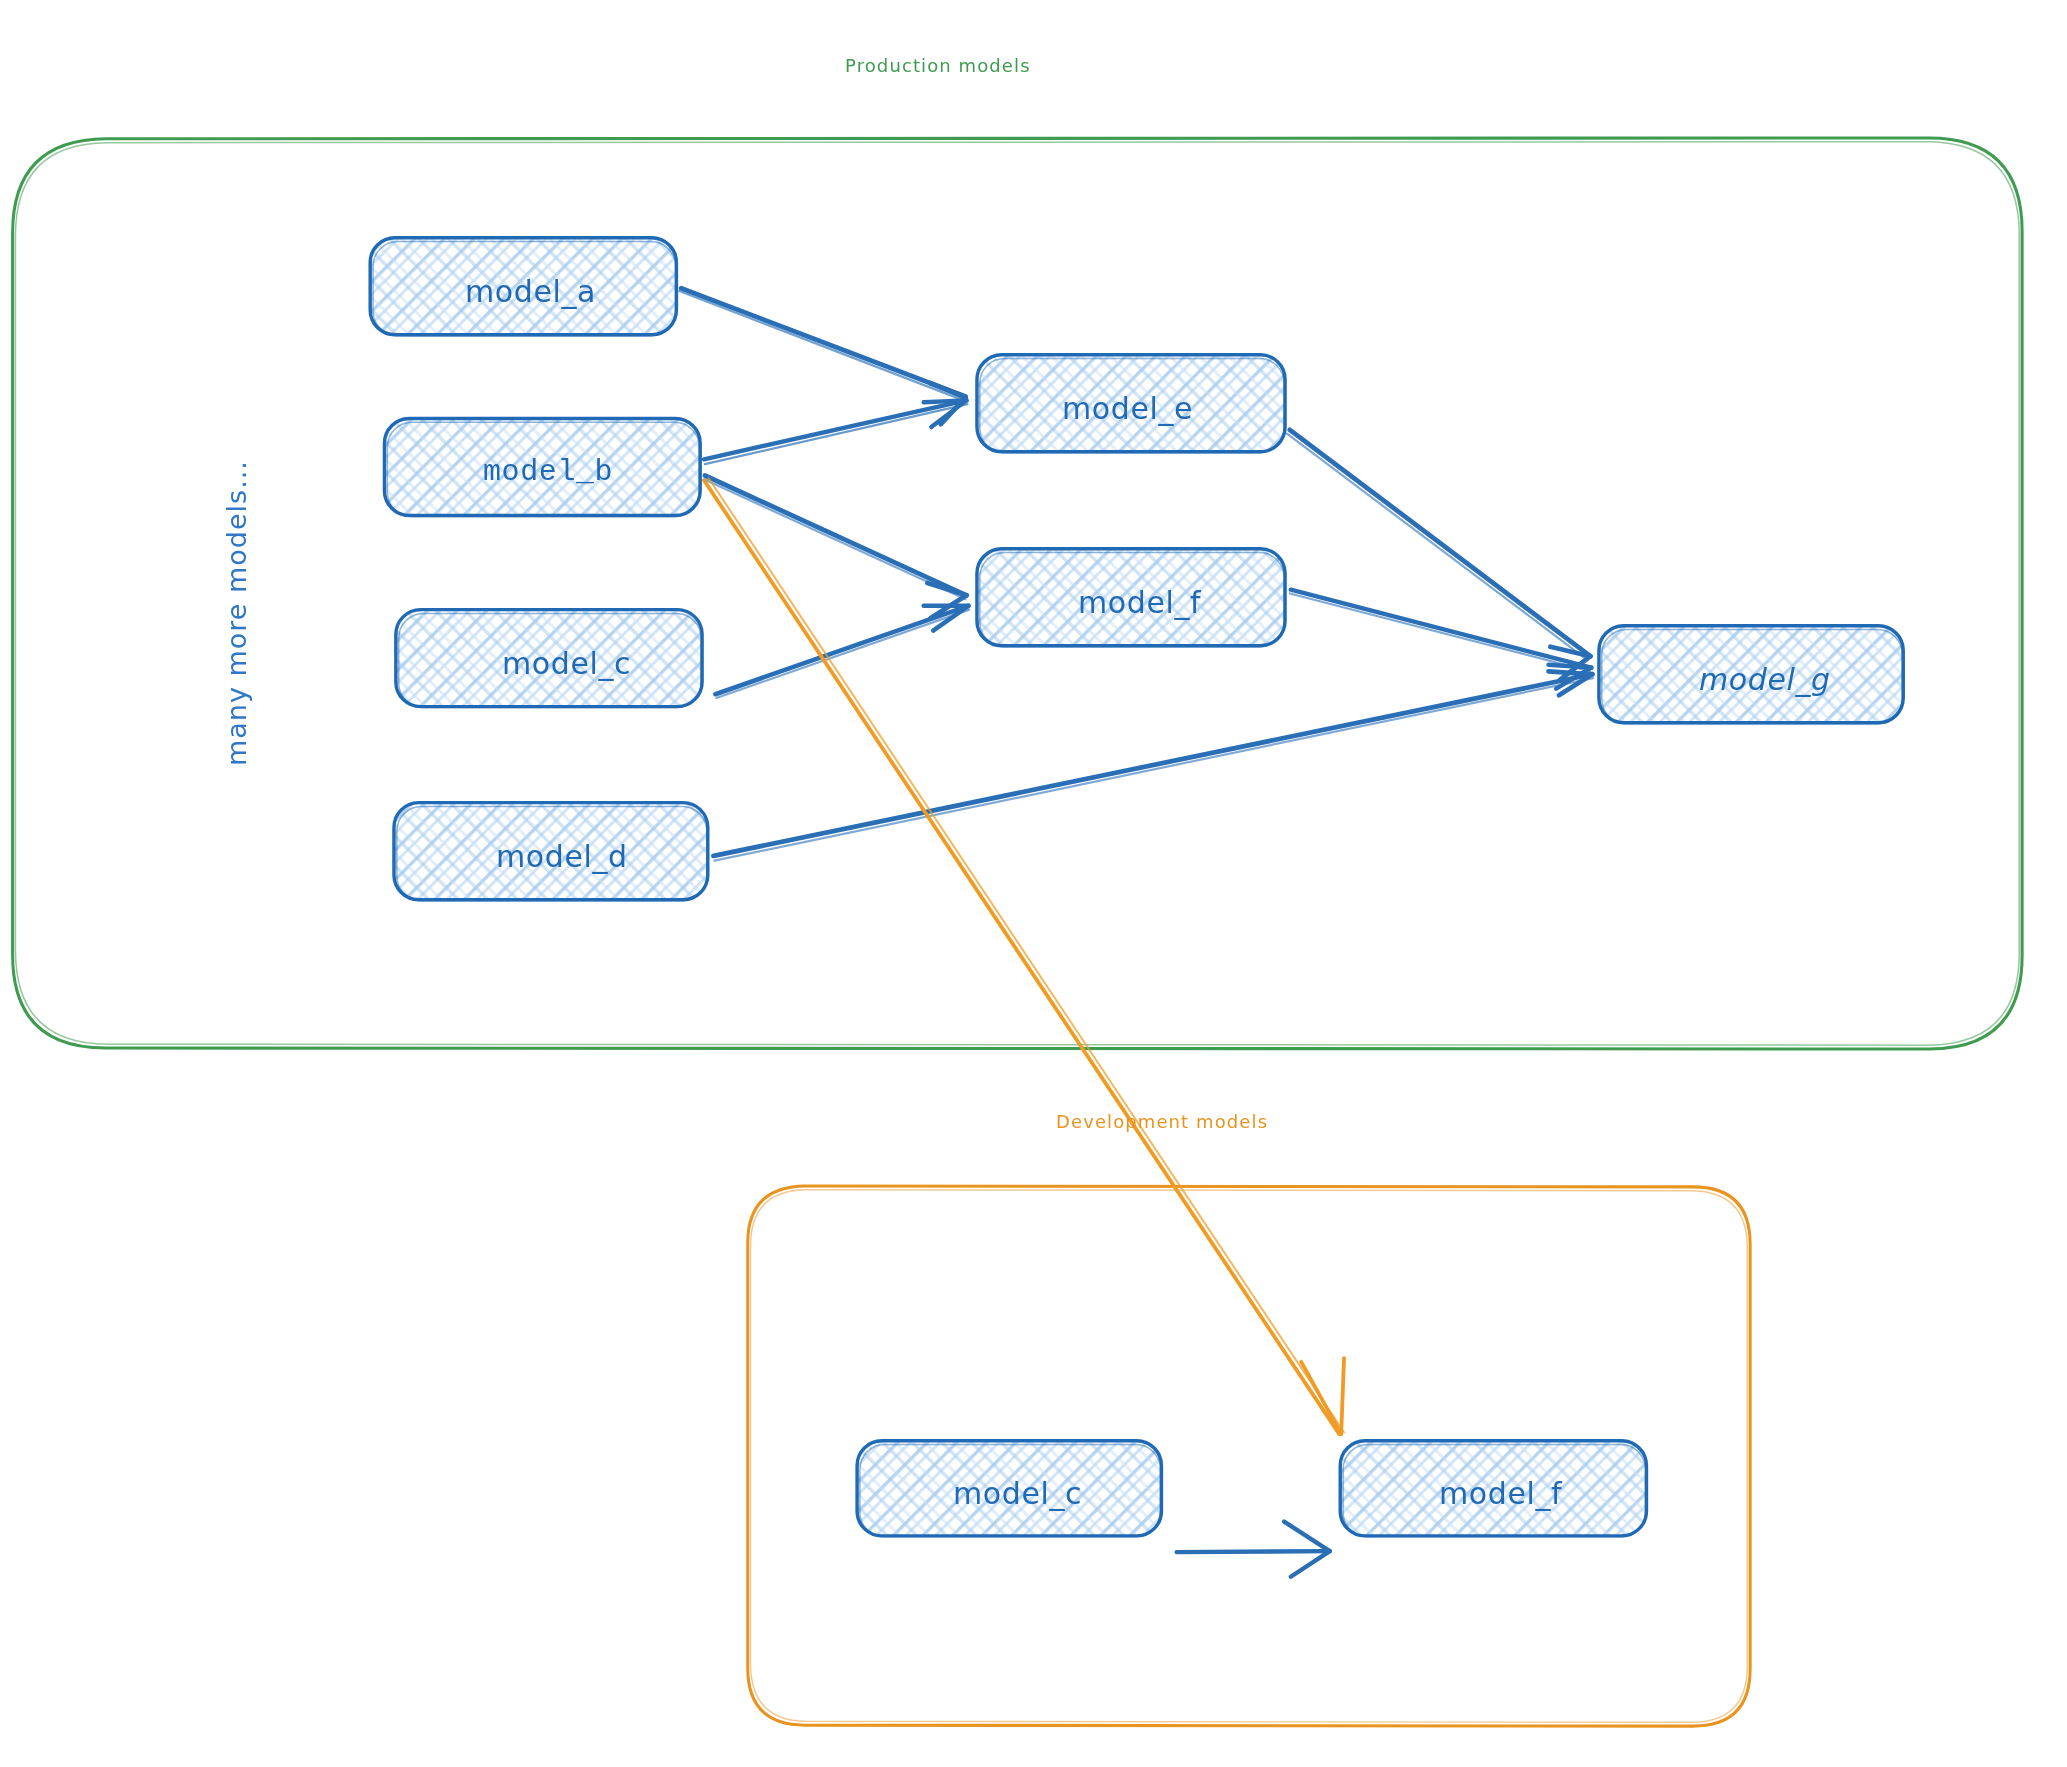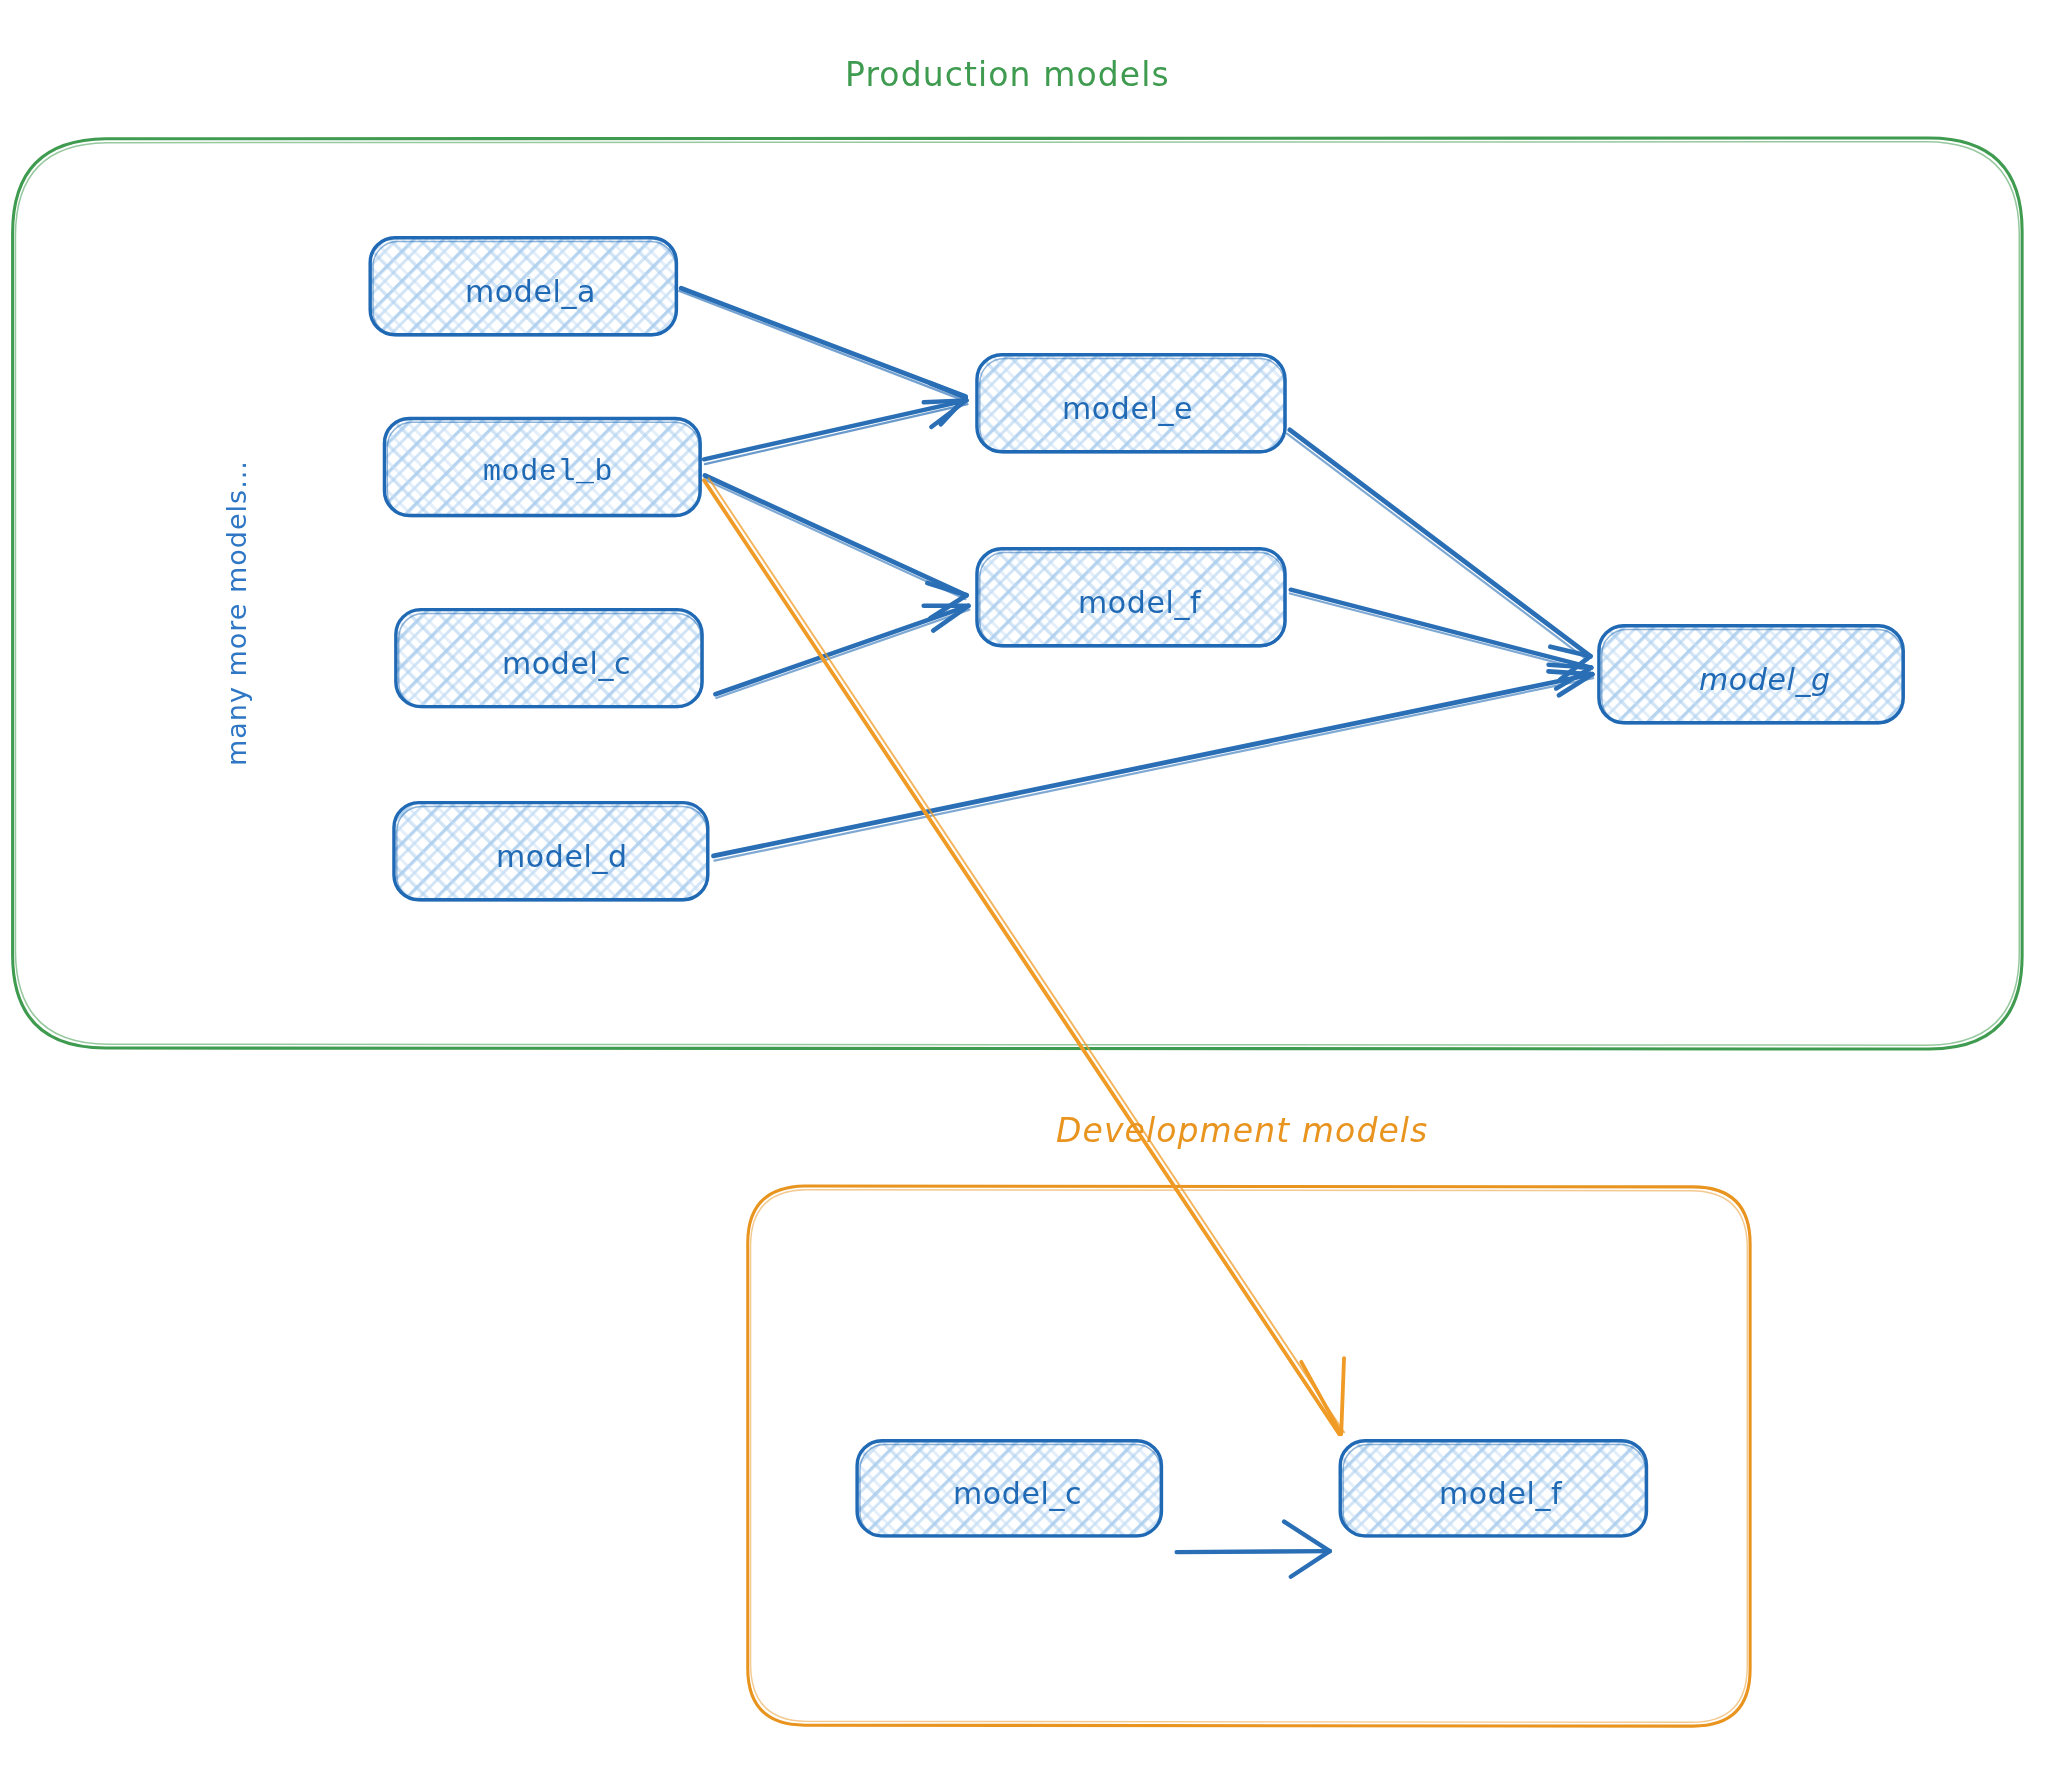--- a/index.html
+++ b/index.html
@@ -20,26 +20,26 @@
     width: 2068px;
     height: 1767px;
   }
   .lbl {
     position: absolute;
     white-space: nowrap;
     font-family: "DejaVu Sans", sans-serif;
     pointer-events: none;
   }
   .group-title {
-    font-size: 33px;
+    font-size: 18px;
     letter-spacing: 1.1px;
     font-weight: 400;
   }
   .group-title.prod { color: #3f9b4f; }
-  .group-title.dev  { color: #e8941f; font-style: italic; }
+  .group-title.dev  { color: #e8941f; }
   .node-label {
     font-size: 30px;
     color: #2069b4;
     letter-spacing: 0.6px;
   }
   .side-note {
     font-size: 27px;
     color: #2f77c4;
     letter-spacing: 1px;
     transform-origin: 0 0;

